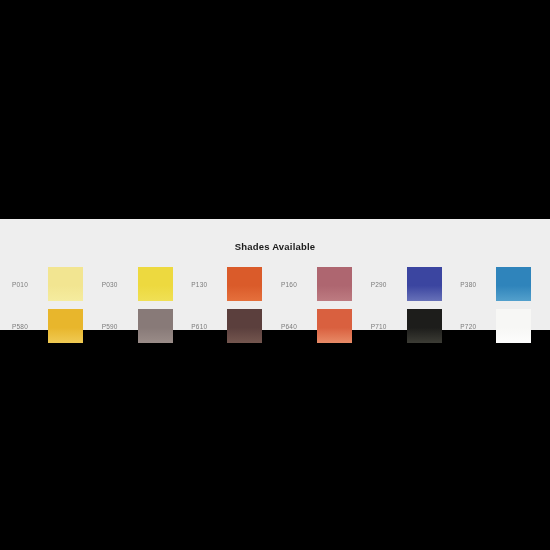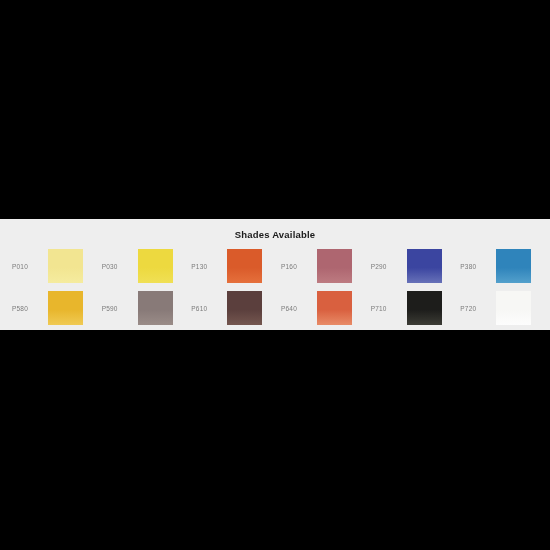--- a/index.html
+++ b/index.html
@@ -25,21 +25,21 @@
     box-sizing: border-box;
     padding: 0;
   }
 
   #panel-title {
     text-align: center;
     font-size: 9.5px;
     font-weight: bold;
     color: #1b1b1b;
     letter-spacing: 0.2px;
-    margin: 0;
+    margin: 12px;
     padding-top: 10px;
     line-height: 12px;
   }
 
   #swatch-grid {
     margin-top: 6px;
     display: grid;
     grid-template-columns: repeat(6, 1fr);
     grid-auto-rows: 38px;
     row-gap: 4px;

